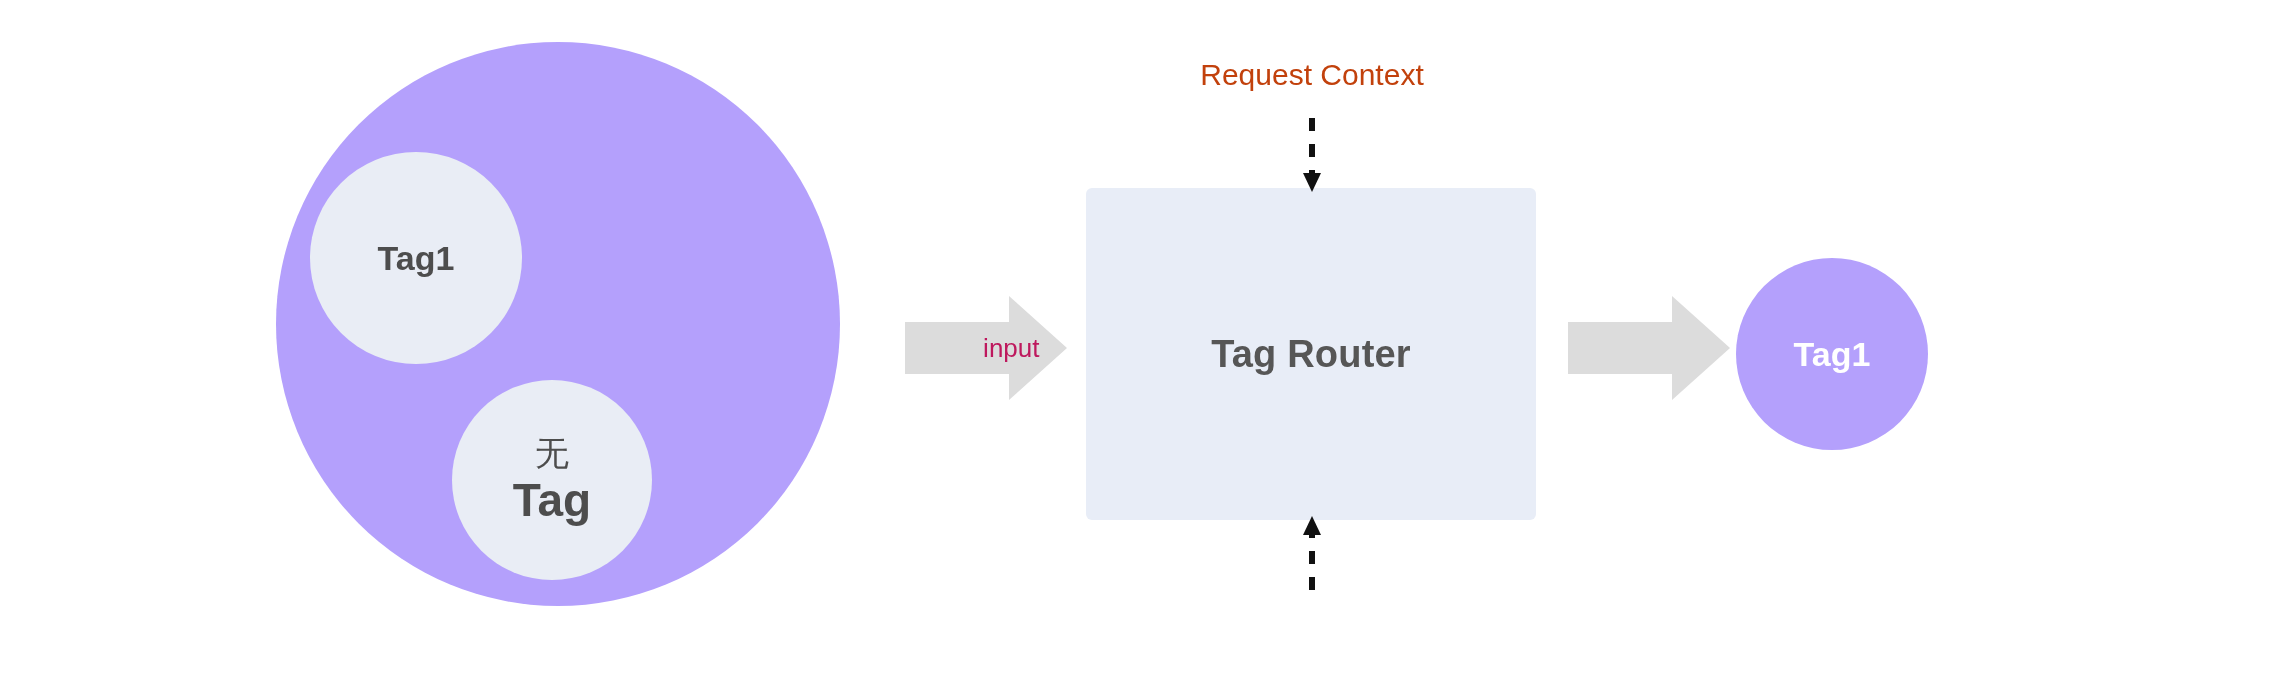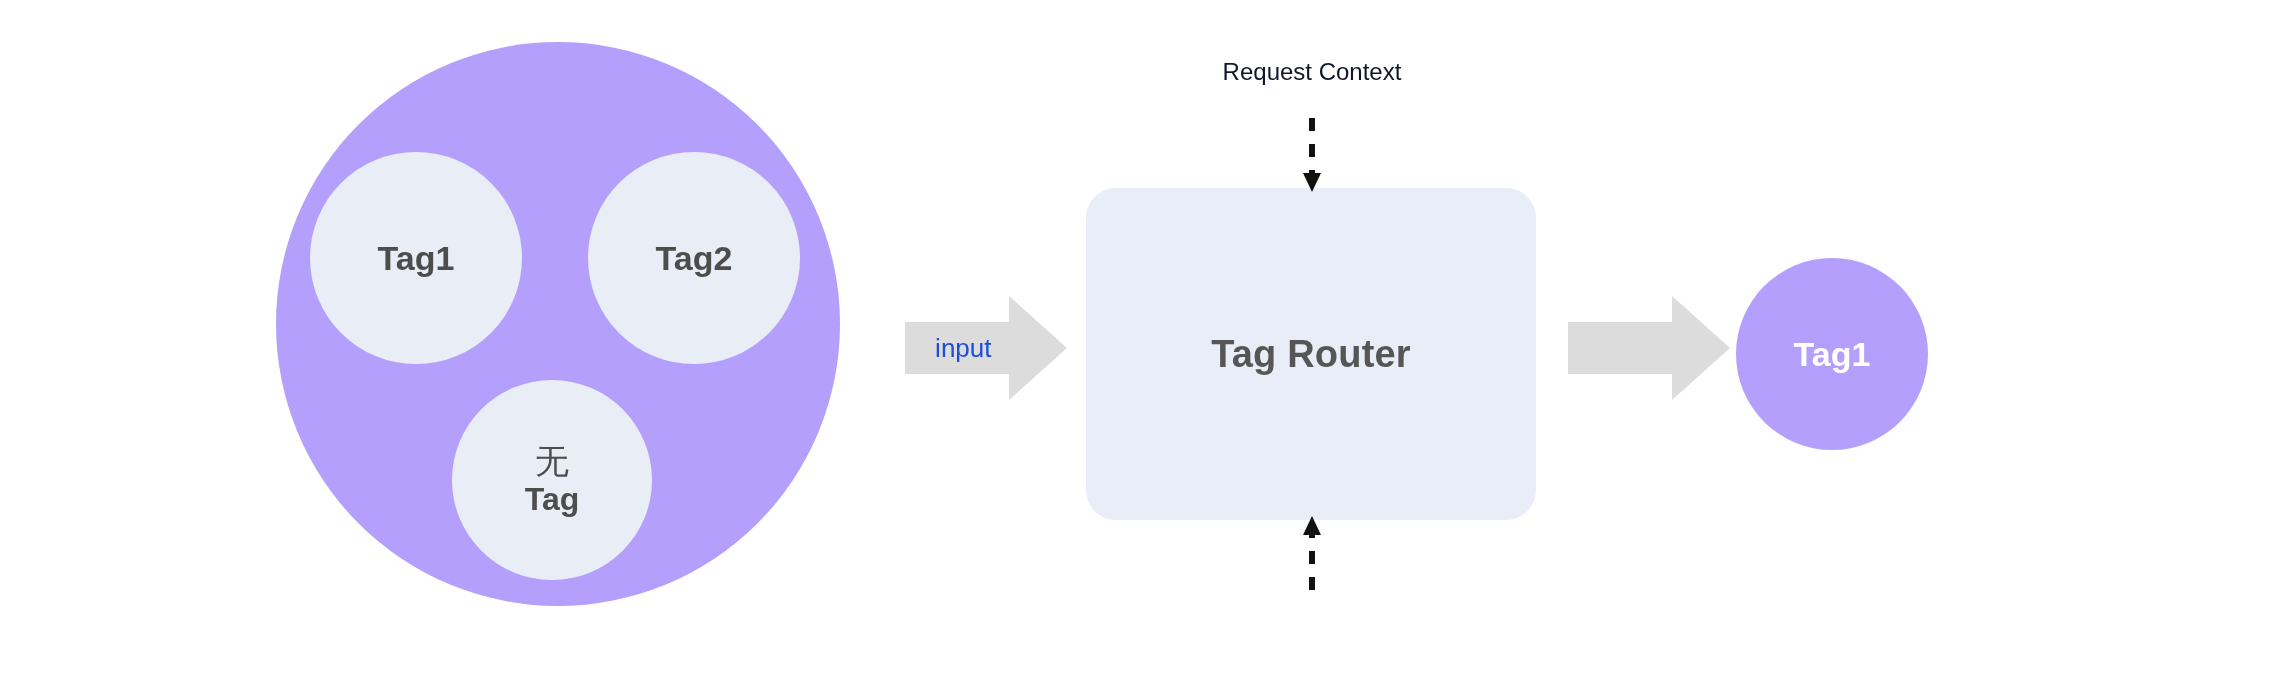--- a/index.html
+++ b/index.html
@@ -45,21 +45,21 @@
   .bubble-tag1 { left: 310px; top: 152px; width: 212px; height: 212px; }
   .bubble-tag2 { left: 588px; top: 152px; width: 212px; height: 212px; }
   .bubble-notag { left: 452px; top: 380px; width: 200px; height: 200px; }
   .bubble-notag .cjk {
     font-weight: normal;
     font-size: 34px;
     display: block;
   }
   .bubble-notag .en {
     font-weight: bold;
-    font-size: 32px;
+    font-size: 46px;
     display: block;
   }
 
   
   .block-arrow {
     position: absolute;
     color: #4d4d4d;
     font-size: 26px;
   }
   .block-arrow .arrow-shape {
@@ -69,57 +69,58 @@
   .block-arrow .arrow-label {
     position: absolute;
     left: 0;
     top: 0;
     width: 72%;
     height: 100%;
     display: flex;
     align-items: center;
     justify-content: center;
     z-index: 2;
-    color: #1d4ed8;
+    color: #be185d;
     font-size: 26px;
+    padding-left: 48px;
   }
   .arrow-input  { left: 905px;  top: 296px; width: 162px; height: 104px; }
   .arrow-output { left: 1568px; top: 296px; width: 162px; height: 104px; }
 
   
   .router-box {
     position: absolute;
     left: 1086px;
     top: 188px;
     width: 450px;
     height: 332px;
     background: #e8edf7;
-    border-radius: 30px;
+    border-radius: 6px;
     display: flex;
     align-items: center;
     justify-content: center;
   }
   .router-box-label {
     color: #565656;
     font-size: 38px;
     font-weight: bold;
     letter-spacing: 0.2px;
   }
 
   
   .connector {
     position: absolute;
   }
   .conn-top    { left: 1286px; top: 118px; width: 52px; height: 76px; }
   .conn-bottom { left: 1286px; top: 514px; width: 52px; height: 76px; }
 
   .side-label {
     position: absolute;
-    color: #0f172a;
-    font-size: 24px;
+    color: #c2410c;
+    font-size: 30px;
     white-space: nowrap;
   }
   .label-request { left: 1090px; top: 58px;  width: 444px; text-align: center; }
   .label-rule    { left: 1090px; top: 608px; width: 444px; text-align: center; }
 
   
   .out-circle {
     position: absolute;
     left: 1736px;
     top: 258px;
@@ -139,23 +140,20 @@
 <body>
 
 <div id="canvas">
 
   <div class="pool-circle"></div>
 
   <div class="tag-bubble bubble-tag1">
     <span>Tag1</span>
   </div>
 
-  <div class="tag-bubble bubble-tag2">
-    <span>Tag2</span>
-  </div>
 
   <div class="tag-bubble bubble-notag">
     <span class="cjk">无</span>
     <span class="en">Tag</span>
   </div>
 
   <div class="block-arrow arrow-input">
     <svg class="arrow-shape" viewBox="0 0 162 104" preserveAspectRatio="none">
       <polygon points="0,26 104,26 104,0 162,52 104,104 104,78 0,78" fill="#dcdcdc"></polygon>
     </svg>

